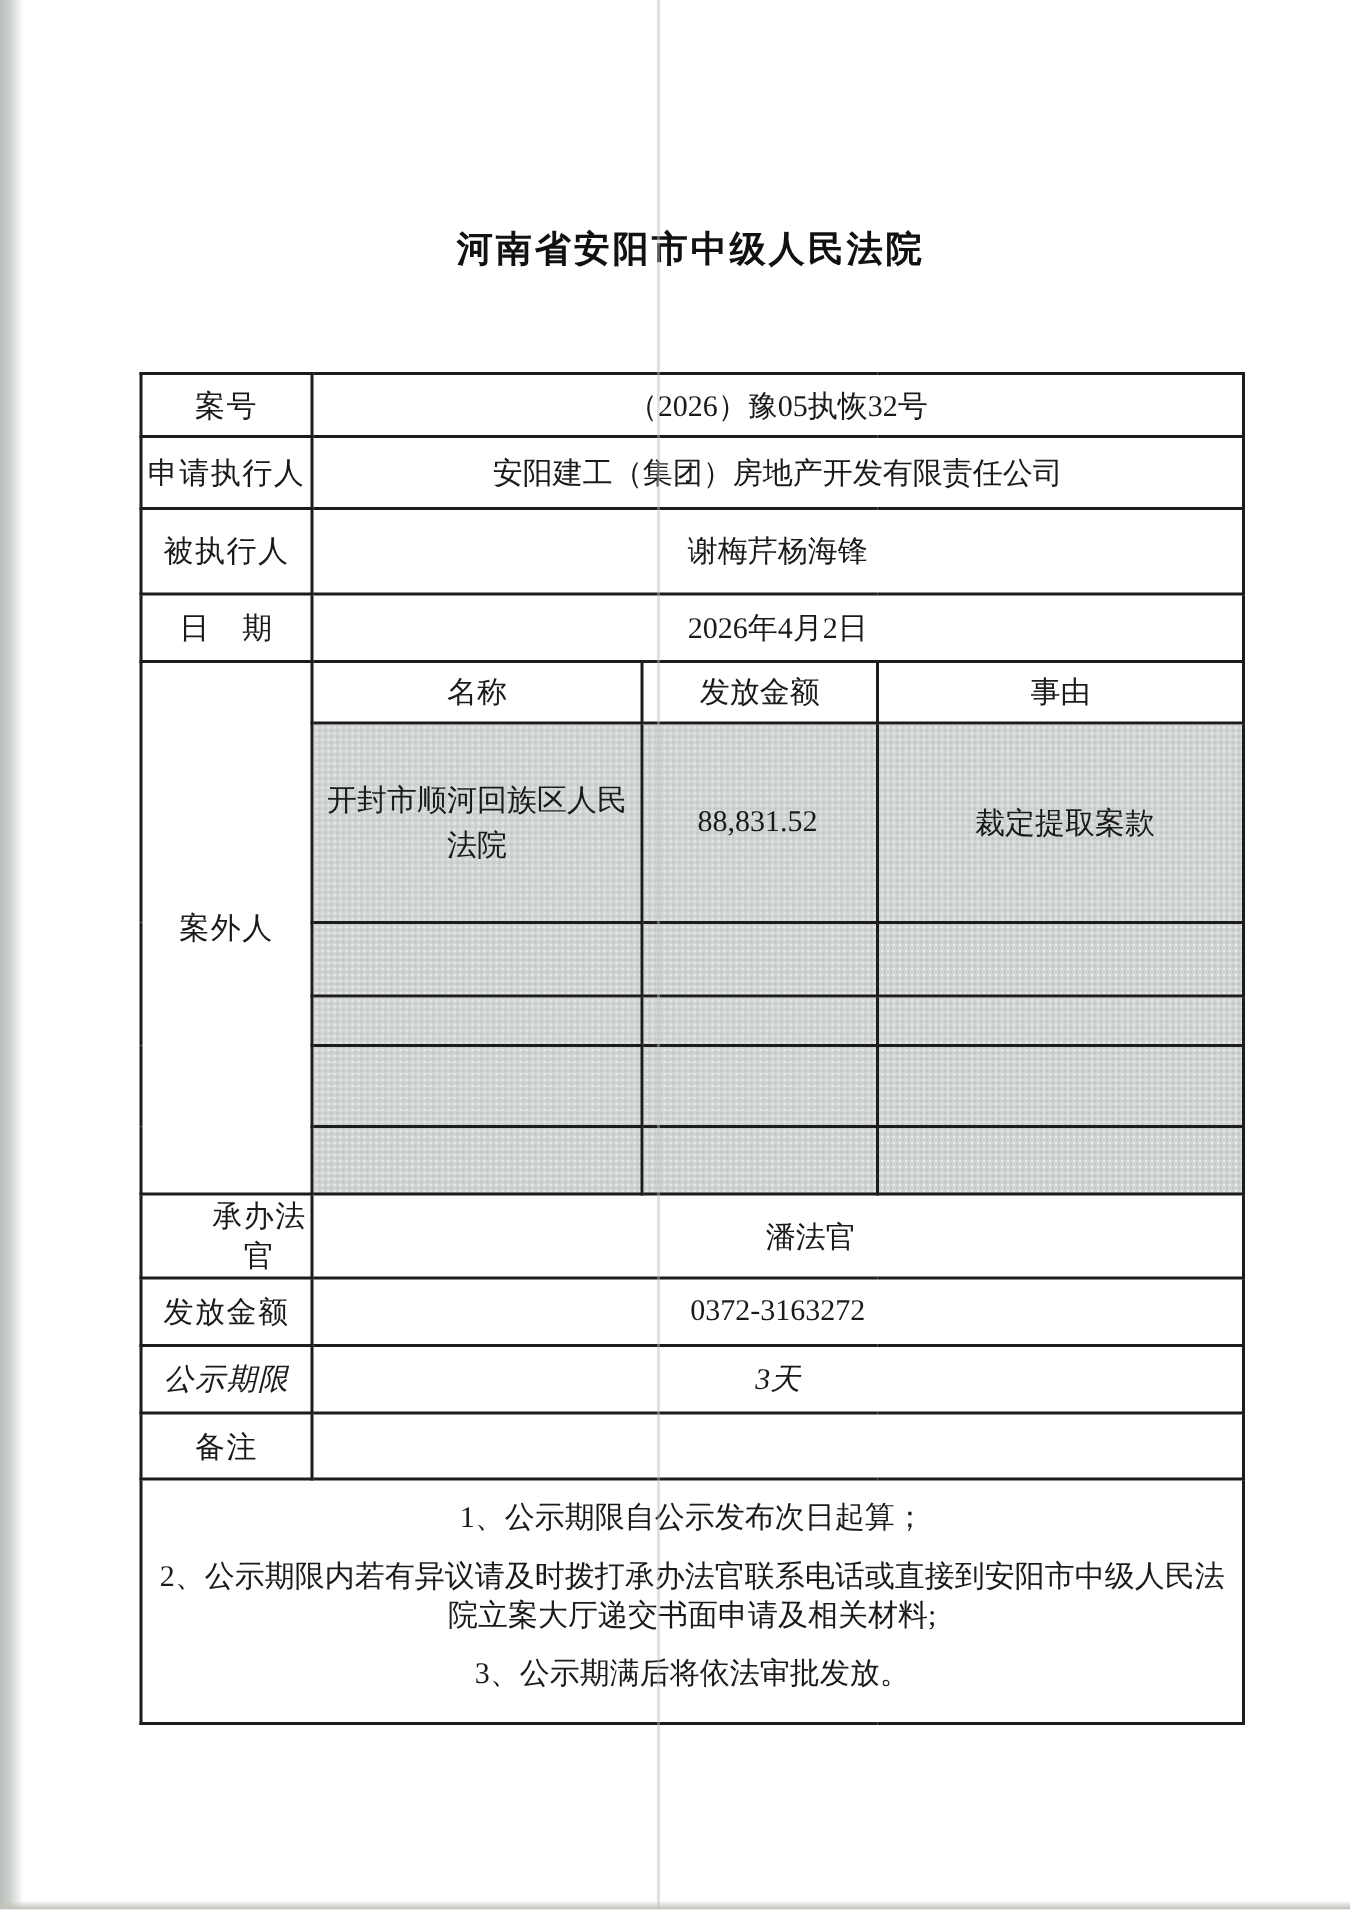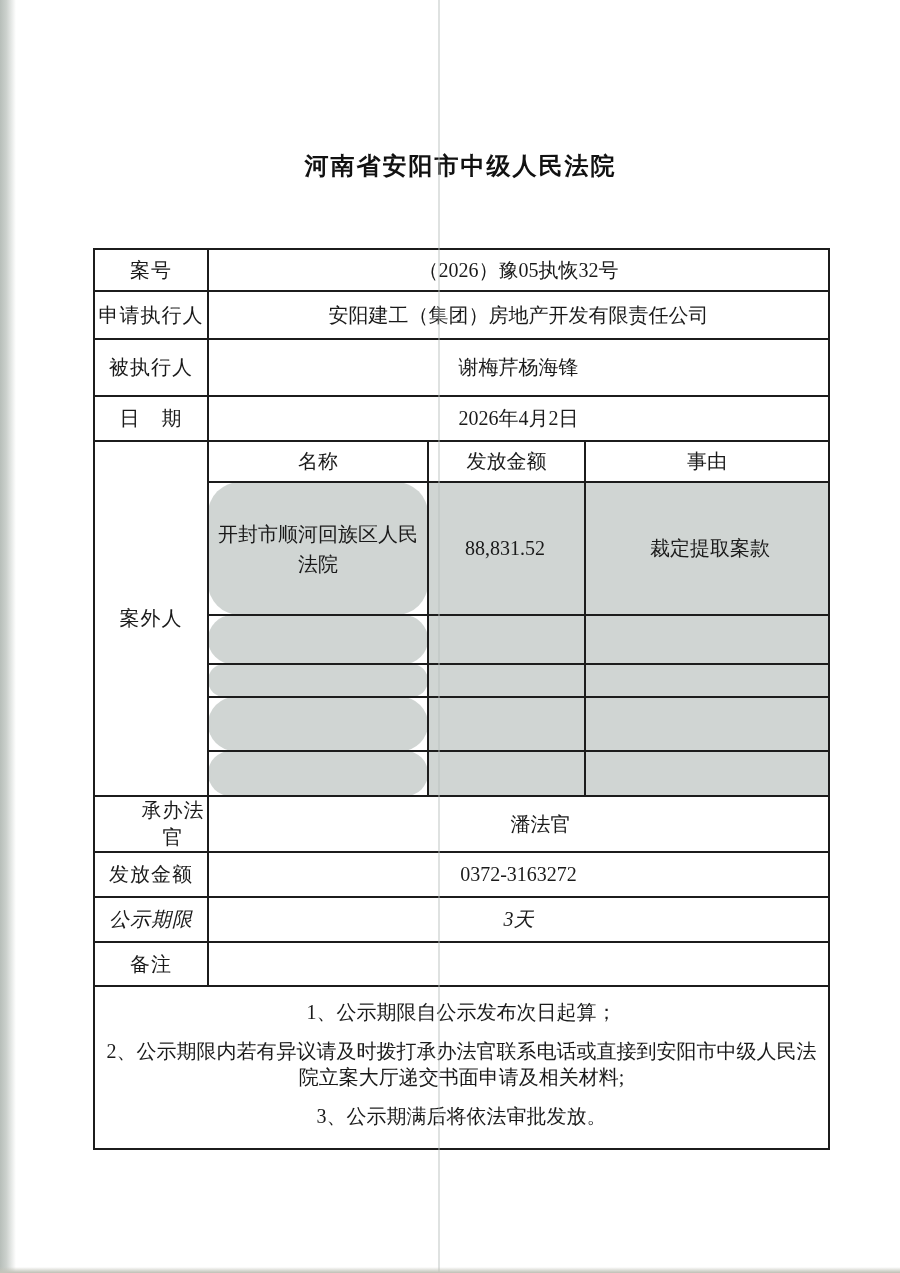--- a/index.html
+++ b/index.html
@@ -70,21 +70,21 @@
   td.shaded {
     background-color:#d0d5d3;
     background-image:
       radial-gradient(rgba(255,255,255,0.60) 21%, rgba(255,255,255,0) 24%),
       radial-gradient(rgba(158,167,164,0.40) 17%, rgba(0,0,0,0) 21%);
     background-size:4px 4px, 4px 4px;
     background-position:0 0, 2px 2px;
   }
   td.cell-name {
     text-align:left; padding:0 8px;
-    font-size:21px; line-height:30px;border-radius:32px;
+    font-size:21px; line-height:30px;
   }
   td.cell-amount {
     text-align:right; padding-right:3px;
     font-size:23px;
   }
   td.cell-reason {
     text-align:left; padding-left:6px;
     font-size:21px;
   }
   

